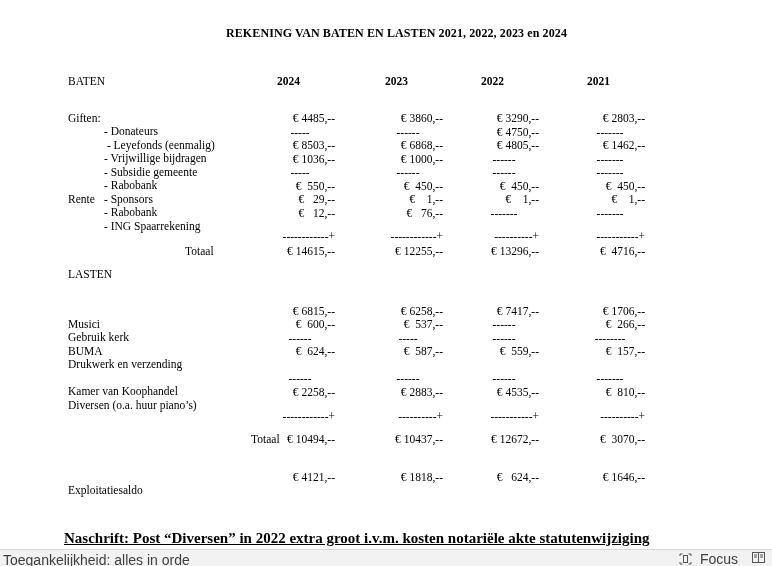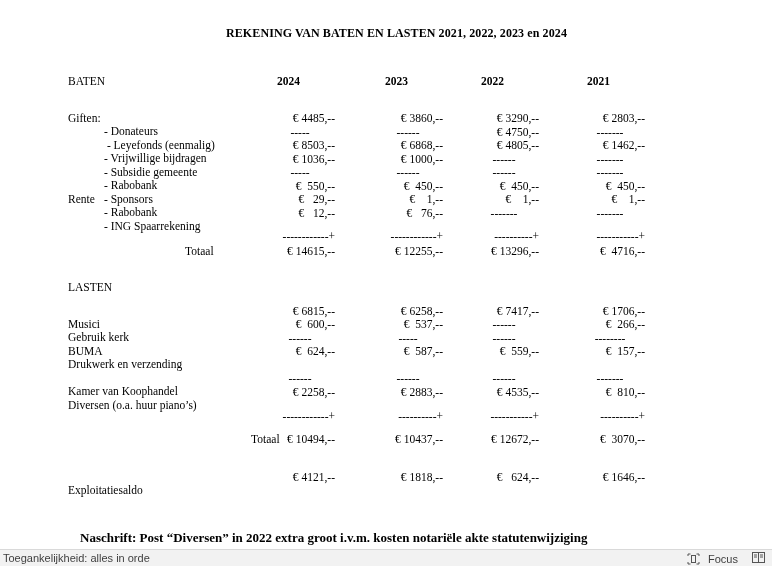--- a/index.html
+++ b/index.html
@@ -10,24 +10,24 @@
   .row{position:absolute;left:0;width:772px;height:14px;}
   .prefix{position:absolute;left:68px;white-space:pre;}
   .label{position:absolute;left:104px;white-space:pre;margin-top:13px;}
   .lab0{left:68px;}
   .val{position:absolute;width:58px;text-align:right;white-space:pre;}
   .v0{left:277px}.v1{left:385px}.v2{left:481px}.v3{left:587px}
   .val.dash{text-align:center;padding-right:12px;box-sizing:border-box;}
   .bold{font-weight:normal;}
   .hdr .val{text-align:left;padding-right:4px;font-weight:bold;box-sizing:border-box;}
   .totlabel{position:absolute;margin-left:47px;}
-  .naschrift{position:absolute;left:80px;top:530px;font-weight:bold;font-size:13px;white-space:pre;}
+  .naschrift{position:absolute;left:64px;top:530px;font-weight:bold;font-size:15px;white-space:pre;text-decoration:underline;}
   .statusbar{position:absolute;left:0;top:549px;width:772px;height:17px;background:#f2f2f2;
              border-top:1px solid #d9d9d9;box-sizing:border-box;
-             font-family:"Liberation Sans",sans-serif;font-size:11px;color:#3f3f3f;}
+             font-family:"Liberation Sans",sans-serif;font-size:14px;color:#3f3f3f;}
   .sb-left{position:absolute;left:3px;top:2px;cursor:default;}
   .sb-focus{position:absolute;right:34px;top:1px;height:15px;display:flex;align-items:center;gap:8px;cursor:default;}
   .sb-book{position:absolute;right:7px;top:2px;cursor:default;}
   .icon svg{display:block;}
 </style>
 </head>
 <body>
 
 <div class="page">
 
@@ -107,21 +107,21 @@
     <span class="val v3">-----------+</span>
   </div>
   <div class="row" style="top:245px">
     <span class="totlabel" style="left:138px">Totaal</span>
     <span class="val v0">€ 14615,--</span>
     <span class="val v1">€ 12255,--</span>
     <span class="val v2">€ 13296,--</span>
     <span class="val v3">€  4716,--</span>
   </div>
 
-  <div class="row" style="top:281px">
+  <div class="row" style="top:268px">
     <span class="prefix bold">LASTEN</span>
   </div>
 
   <div class="row" style="top:305px">
     <span class="label lab0">Musici</span>
     <span class="val v0">€ 6815,--</span>
     <span class="val v1">€ 6258,--</span>
     <span class="val v2">€ 7417,--</span>
     <span class="val v3">€ 1706,--</span>
   </div>

